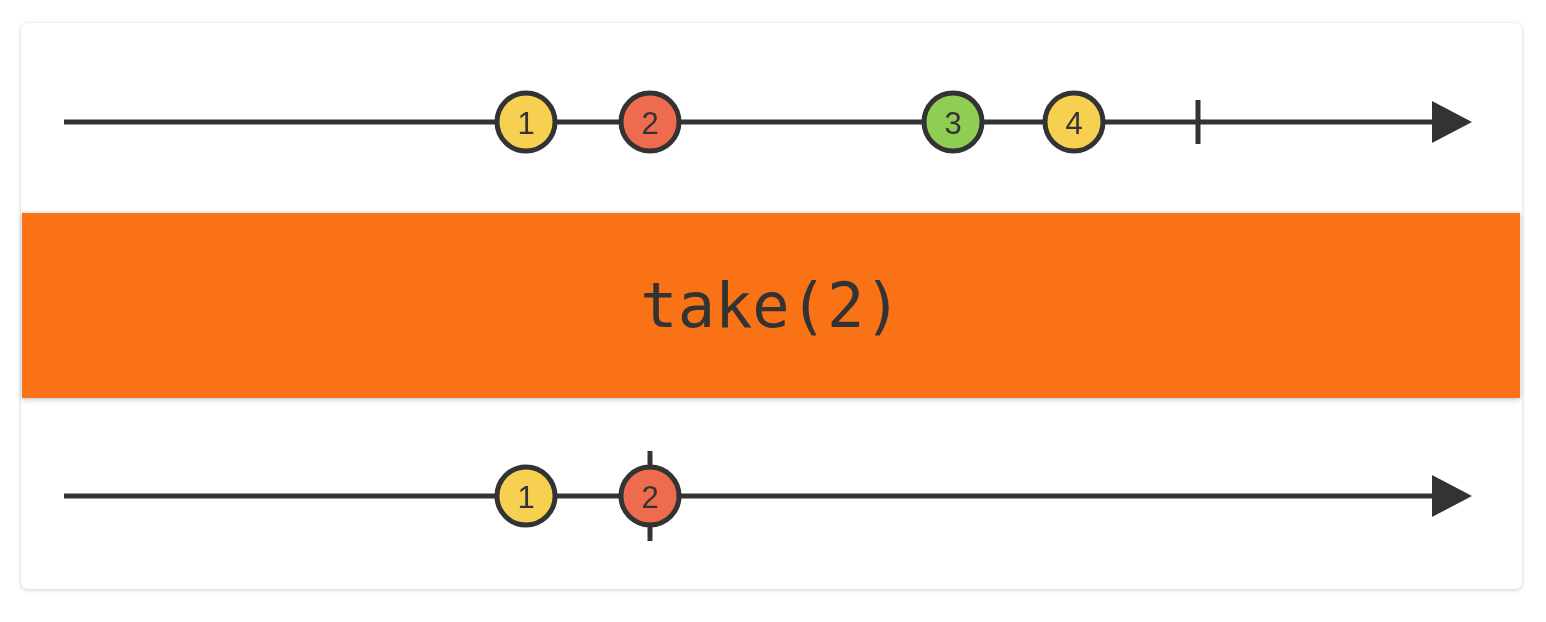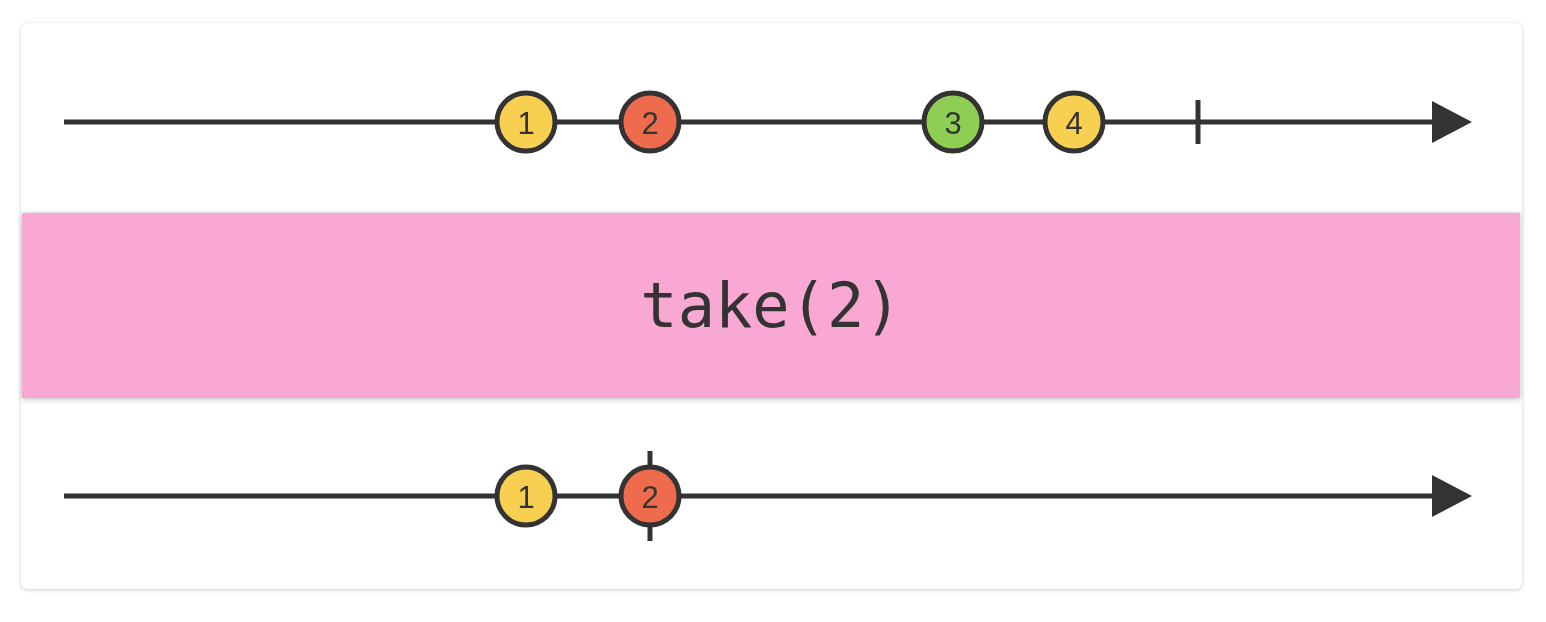--- a/index.html
+++ b/index.html
@@ -32,21 +32,21 @@
     box-sizing: border-box;
   }
 
   
   .operator-panel {
     position: absolute;
     left: 22px;
     top: 213px;
     width: 1498px;
     height: 185px;
-    background: #f9a8d4;
+    background: #f97316;
     box-shadow: 0 2px 5px rgba(0,0,0,0.20), 0 -1px 3px rgba(0,0,0,0.10);
     display: flex;
     align-items: center;
     justify-content: center;
     box-sizing: border-box;
   }
 
   .operator-label {
     font-family: "DejaVu Sans Mono", "Liberation Mono", monospace;
     font-size: 62px;

